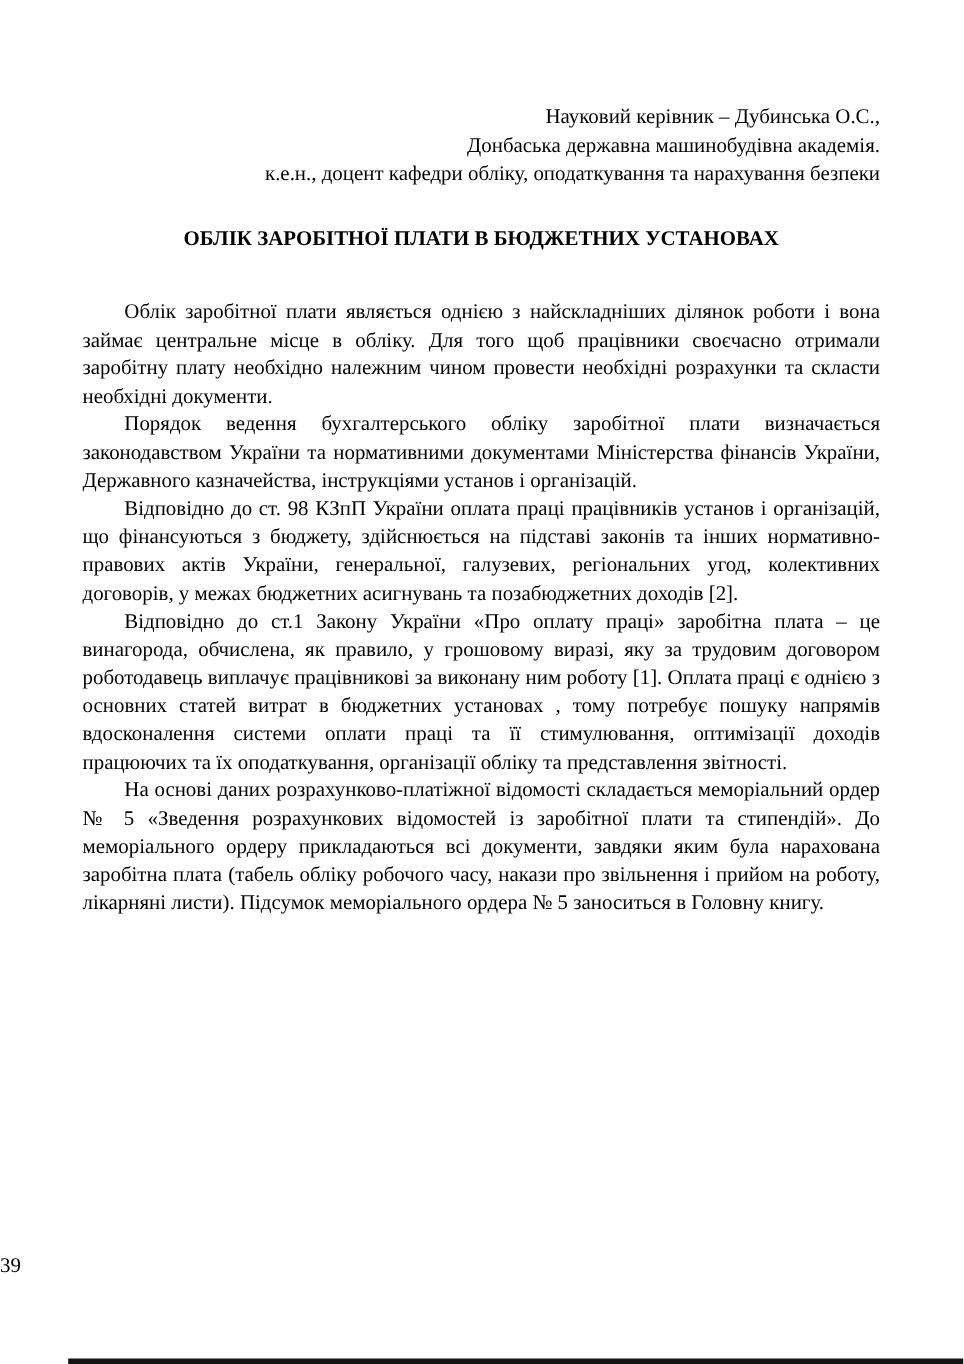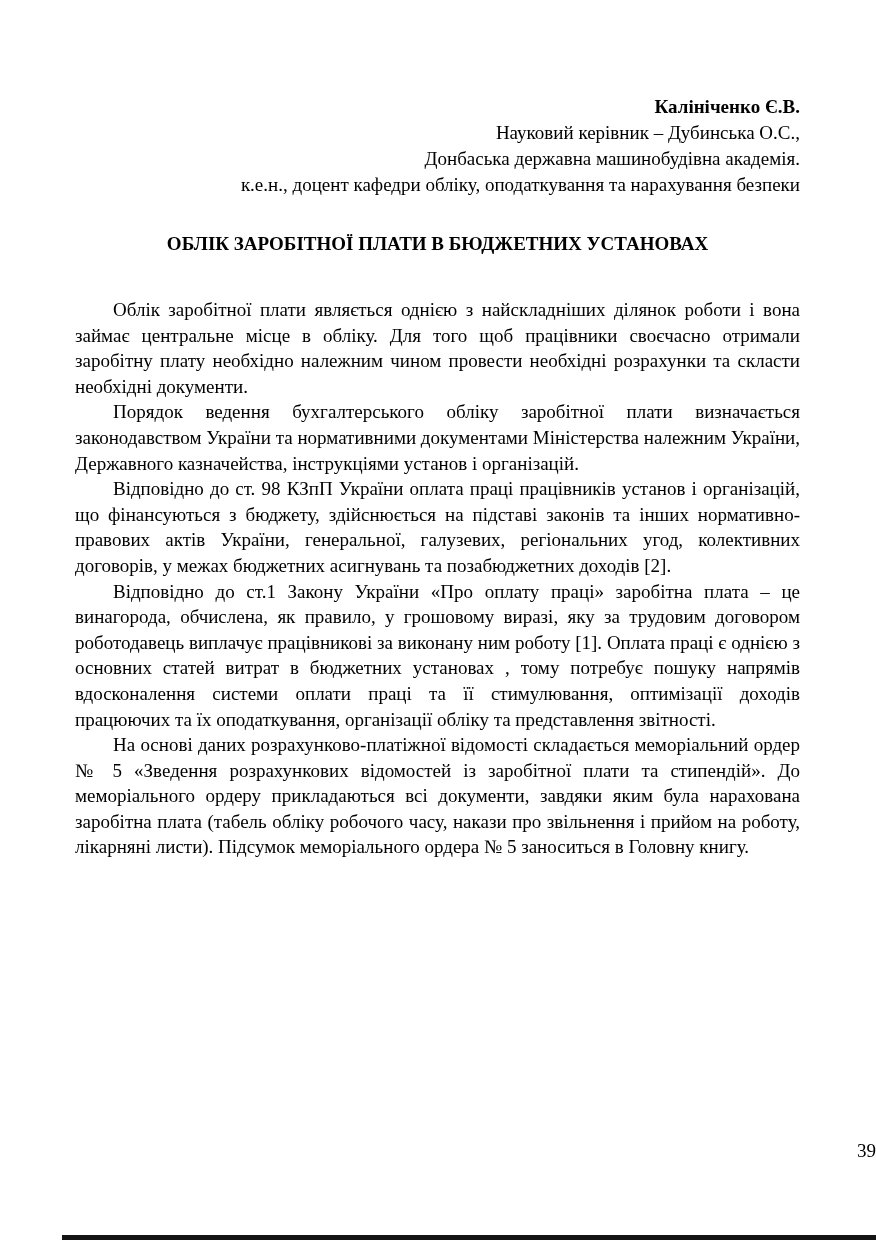--- a/index.html
+++ b/index.html
@@ -41,49 +41,48 @@
   }
   .body-text p {
     margin: 0;
     text-indent: 38px;
   }
   .page-number {
     position: absolute;
     left: 0;
     bottom: 78px;
     width: 100%;
-    text-align: right;
+    text-align: left;
     font-size: 19px;
   }
   .scan-edge-bar {
     position: absolute;
     left: 62px;
     right: 0;
     bottom: 0;
     height: 5px;
     background: #141414;
   }
 </style>
 </head>
 <body>
 
 <div class="page">
 
   <div class="header-block">
-    <div class="header-author">Калініченко Є.В.</div>
     <div>Науковий керівник – Дубинська О.С.,</div>
     <div>Донбаська державна машинобудівна академія.</div>
     <div>к.е.н., доцент кафедри обліку, оподаткування та нарахування безпеки</div>
   </div>
 
   <div class="doc-title">ОБЛІК ЗАРОБІТНОЇ ПЛАТИ В БЮДЖЕТНИХ УСТАНОВАХ</div>
 
   <div class="body-text">
     <p>Облік заробітної плати являється однією з найскладніших ділянок роботи і вона займає центральне місце в обліку. Для того щоб працівники своєчасно отримали заробітну плату необхідно належним чином провести необхідні розрахунки та скласти  необхідні документи.</p>
-    <p>Порядок ведення бухгалтерського обліку заробітної плати  визначається законодавством України та нормативними документами Міністерства належним України, Державного казначейства, інструкціями установ і організацій.</p>
+    <p>Порядок ведення бухгалтерського обліку заробітної плати  визначається законодавством України та нормативними документами Міністерства фінансів України, Державного казначейства, інструкціями установ і організацій.</p>
     <p>Відповідно до ст. 98 КЗпП України оплата праці працівників установ і організацій, що фінансуються з бюджету, здійснюється на підставі законів та інших нормативно-правових актів України, генеральної, галузевих, регіональних угод, колективних договорів, у межах бюджетних асигнувань та позабюджетних доходів [2].</p>
     <p>Відповідно до ст.1 Закону України «Про оплату праці»  заробітна плата – це винагорода, обчислена, як правило, у грошовому виразі, яку за трудовим договором роботодавець виплачує працівникові за виконану ним роботу [1]. Оплата праці є однією з основних статей витрат в бюджетних установах , тому потребує пошуку напрямів вдосконалення системи оплати праці та її стимулювання, оптимізації доходів працюючих та їх оподаткування, організації обліку та представлення звітності.</p>
     <p>На основі даних розрахунково-платіжної відомості складається меморіальний ордер № 5 «Зведення розрахункових відомостей із заробітної плати та стипендій». До меморіального ордеру прикладаються всі документи, завдяки яким була нарахована заробітна плата (табель обліку робочого часу, накази про звільнення і прийом на роботу, лікарняні листи). Підсумок меморіального ордера № 5 заноситься в Головну книгу.</p>
   </div>
 
   <div class="page-number">39</div>
 
   <div class="scan-edge-bar"></div>
 
 </div>

